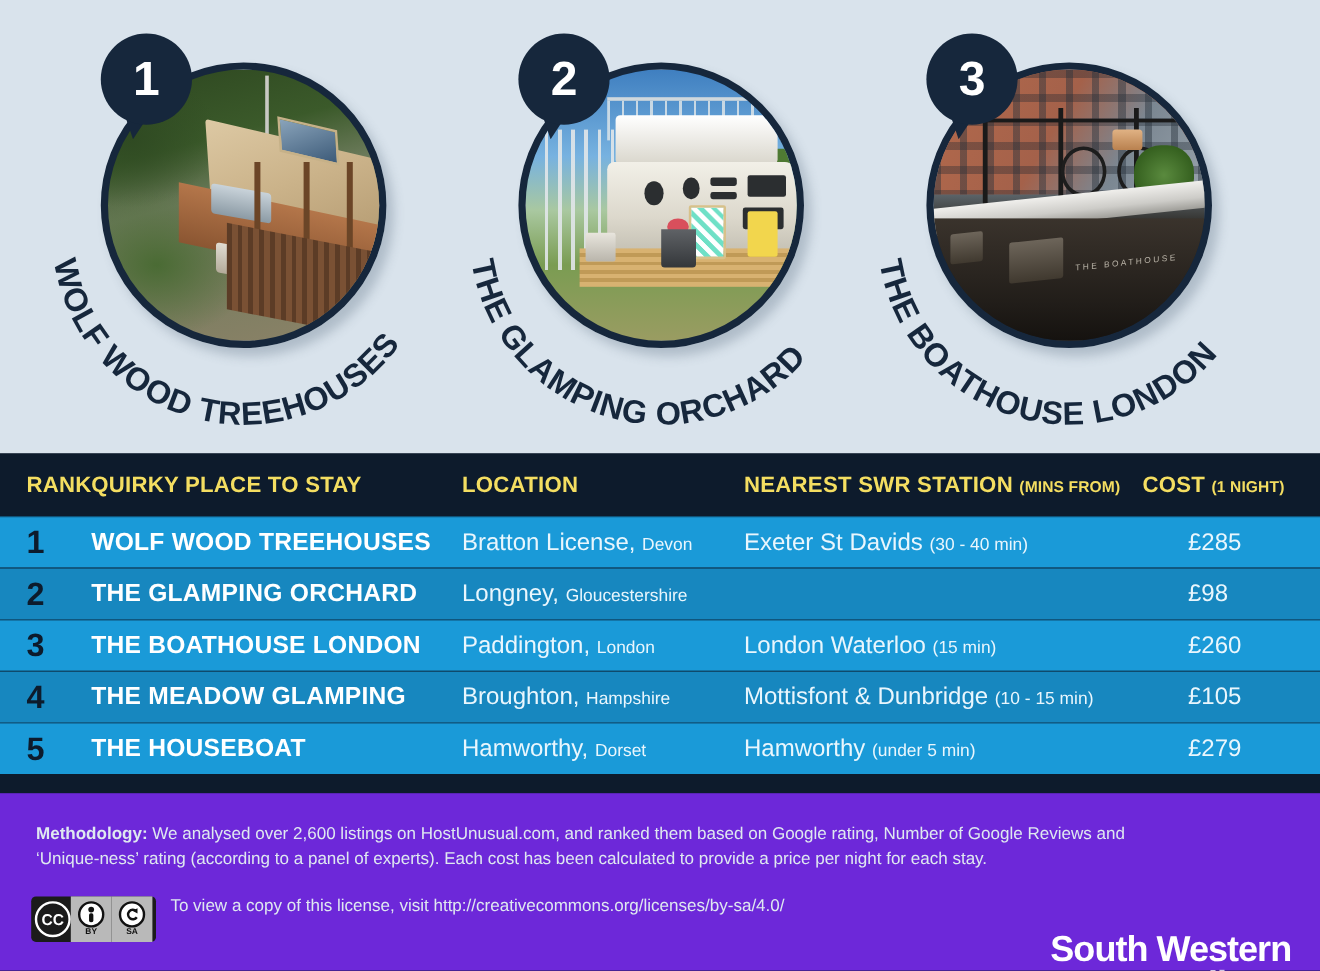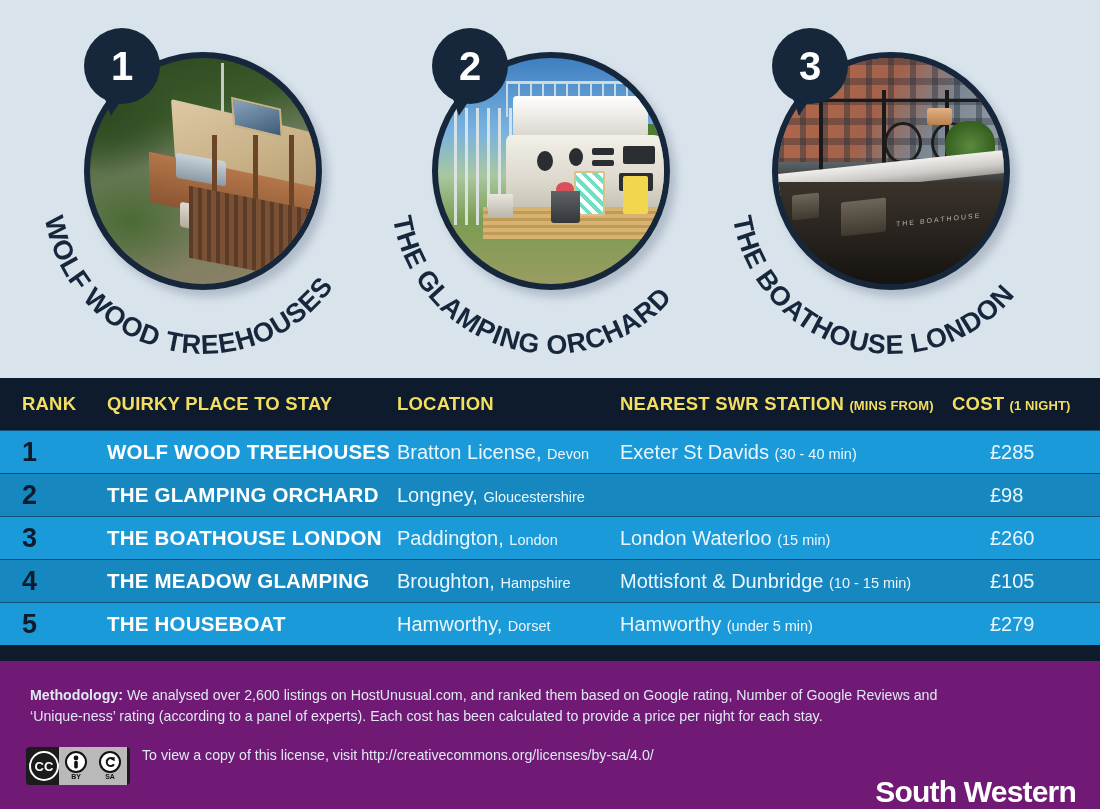--- a/index.html
+++ b/index.html
@@ -375,22 +375,22 @@
     letter-spacing: 0.1px;
   }
 
   .row-a { background: #1a9ad8; }
   .row-b { background: #1787bf; }
   .t-body .t-row { border-top: 1px solid rgba(9,24,40,0.55); }
 
   .cell { position: absolute; }
 
   .c-rank   { left: 22px;  width: 60px; text-align: left; }
-  .c-place  { left: 107px;  width: 280px; }
-  .c-loc    { left: 397px; width: 240px; }
+  .c-place  { left: 76px;  width: 280px; }
+  .c-loc    { left: 385px; width: 240px; }
   .c-stat   { left: 620px; width: 330px; }
   .c-cost   { left: 952px; width: 140px; }
 
   .t-body .c-rank {
     color: #0d1b2c;
     font-size: 27px;
     font-weight: bold;
     line-height: 1;
   }
   .t-body .c-place {
@@ -412,21 +412,21 @@
   .t-body .small {
     font-size: 14.5px;
   }
 
   
   .footer {
     position: absolute;
     left: 0; top: 661px;
     width: 1100px;
     height: 148px;
-    background: #701a75;
+    background: #6d28d9;
   }
 
   .methodology {
     position: absolute;
     left: 30px;
     top: 24px;
     width: 1020px;
     color: #dfe8f0;
     font-size: 14.2px;
     line-height: 21px;

